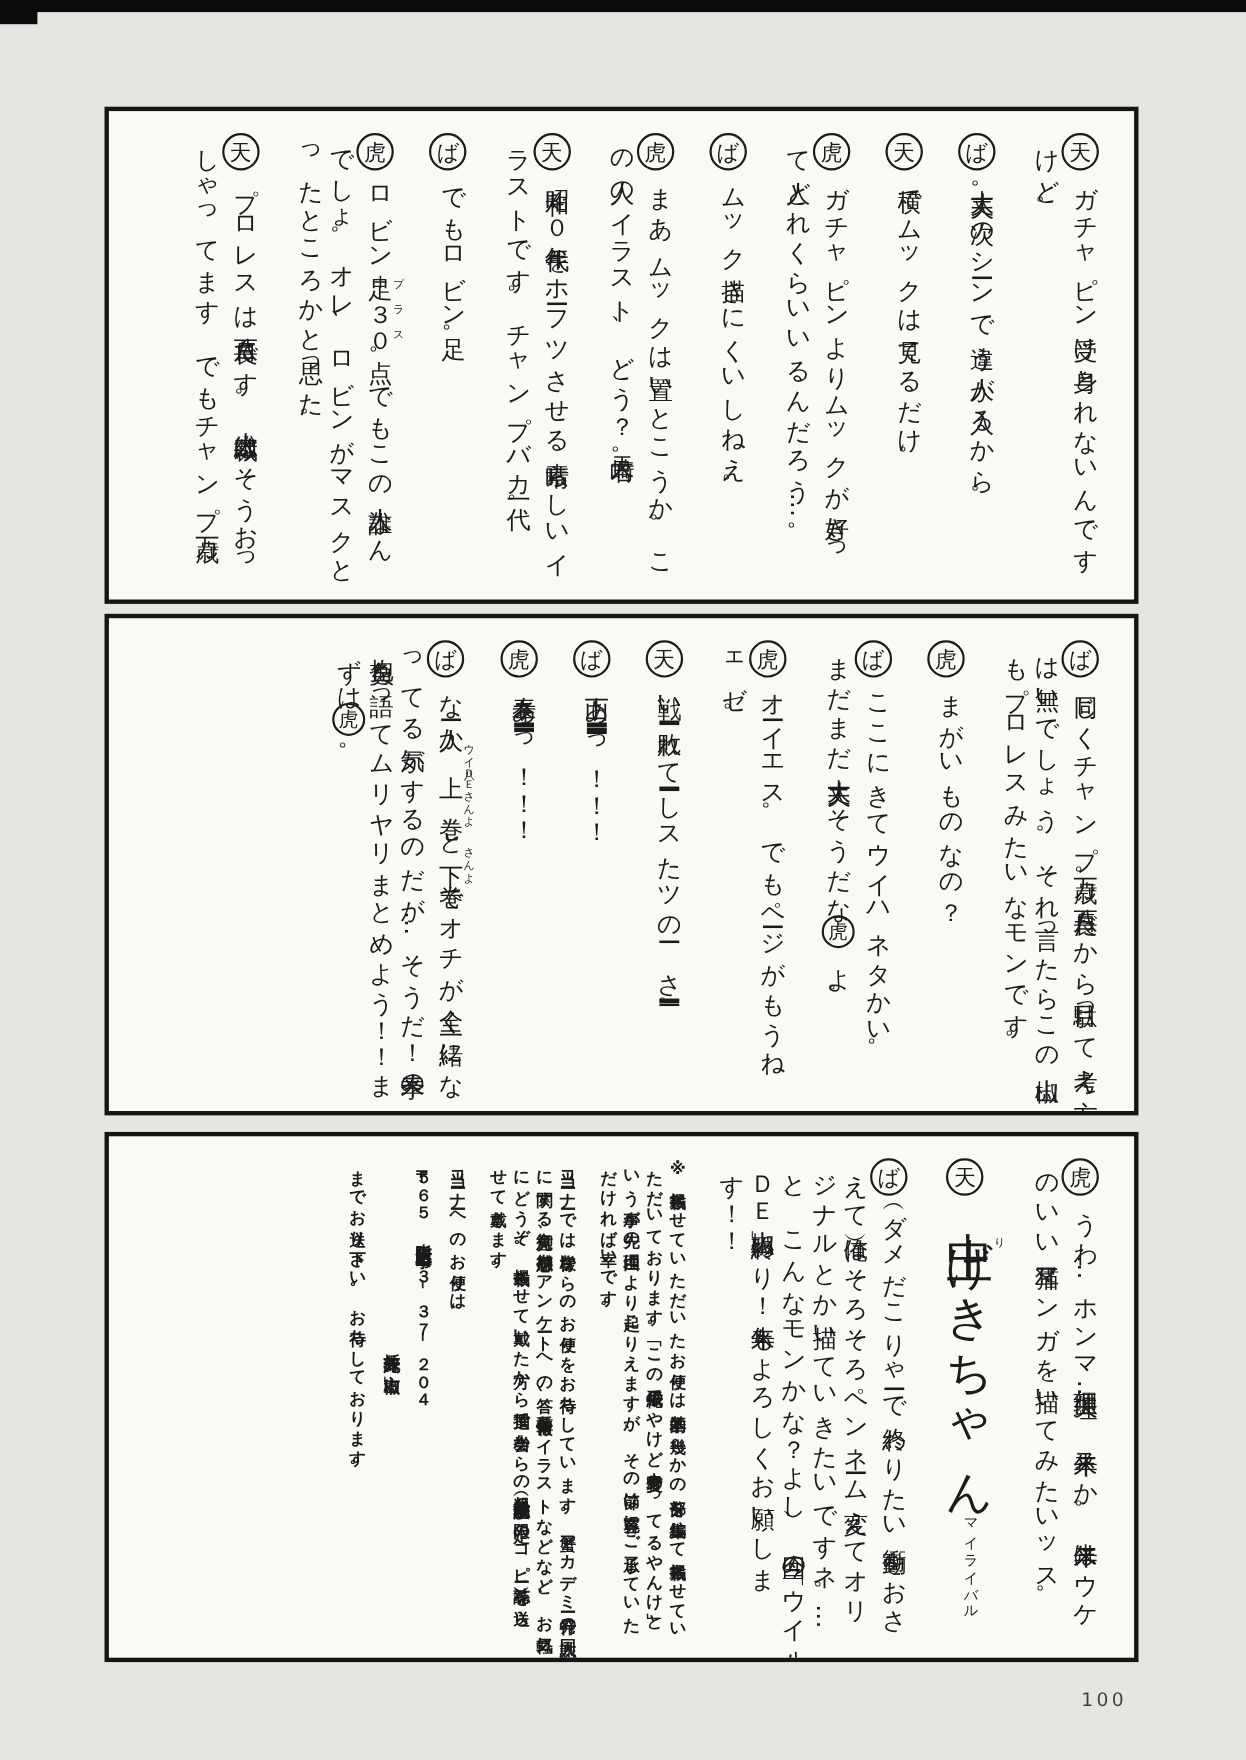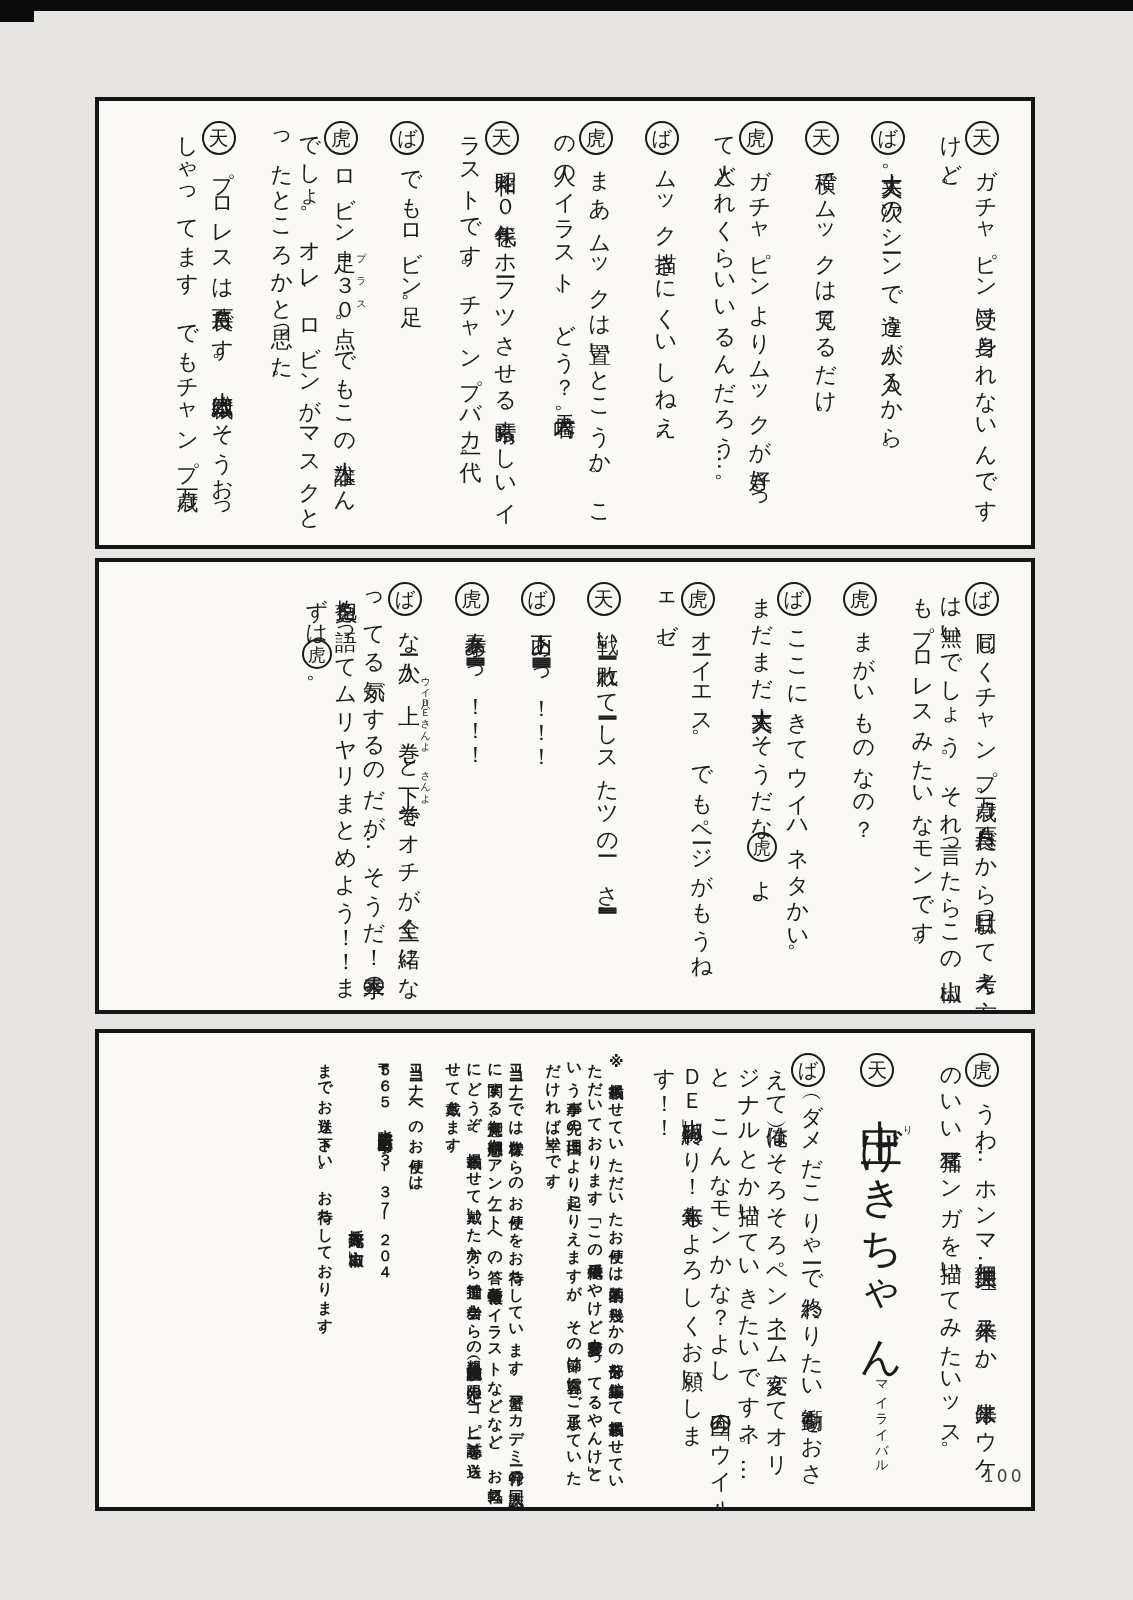--- a/index.html
+++ b/index.html
@@ -51,21 +51,21 @@
   .printed {
     font-weight:bold; font-size:15px; line-height:1.4; letter-spacing:1px;
     margin-block-end:16px;
   }
   .address-head { margin-block-end:10px; }
   .address-postal { margin-block-end:8px; }
   .address-name { padding-inline-start:165px; margin-block-end:10px; }
   .address-close { }
 
   .page-number {
-    position:absolute; left:983px; top:1466px;
+    position:absolute; left:983px; top:1536px;
     font-size:17px; letter-spacing:3px; color:#3e3e3e;
   }
 </style>
 </head>
 <body>
 
 <div class="scan-edge-top"></div>
 <div class="scan-edge-corner"></div>
 
 <section class="panel" id="panel-1">

